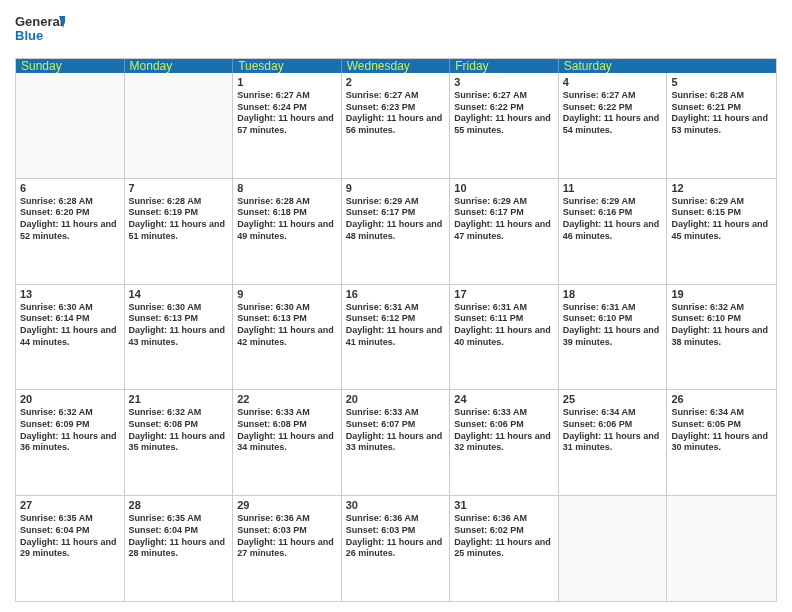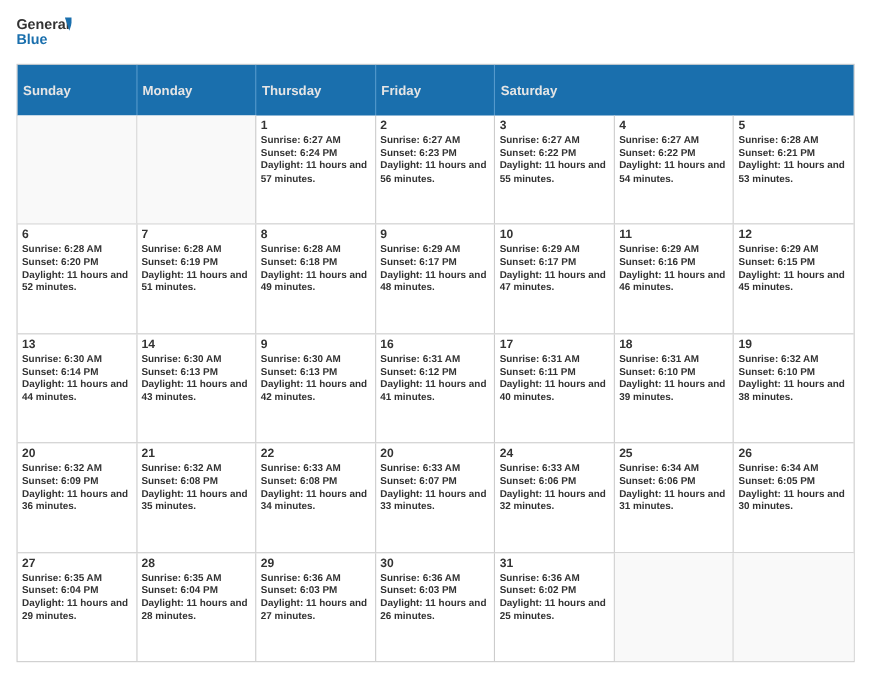--- a/index.html
+++ b/index.html
@@ -45,24 +45,24 @@
       display: flex;
       flex-direction: column;
       border: 1px solid #ccc;
     }
     .day-headers {
       display: grid;
       grid-template-columns: repeat(7, 1fr);
       background: #1a6fad;
     }
     .day-header {
-      color: #e5e5e5;
+      color: #bef264;
       font-size: 12px;
-      font-weight: bold;
-      padding: 16px 5px;
+      font-weight: normal;
+      padding: 0 5px;
       border-right: 1px solid #5599cc;
       text-align: left;
     }
     .day-header:last-child { border-right: none; }
     .calendar-body {
       flex: 1;
       display: flex;
       flex-direction: column;
     }
     .week-row {
@@ -110,21 +110,22 @@
     <div class="title-block">
       <div class="month-title"></div>
       <div class="subtitle"></div>
     </div>
   </div>
 
   <div class="calendar">
     <div class="day-headers">
     <div class="day-header">Sunday</div>
         <div class="day-header">Monday</div>
-        <div class="day-header">Thursday</div>
+        <div class="day-header">Tuesday</div>
+        <div class="day-header">Wednesday</div>
         <div class="day-header">Friday</div>
         <div class="day-header">Saturday</div>
       </div>
     <div class="calendar-body">
     <div class="week-row">
           <div class="day-cell empty"></div>
           <div class="day-cell empty"></div>
           <div class="day-cell">
             <span class="day-num">1</span>
             <div class="cell-text" style="white-space: pre-line;">Sunrise: 6:27 AM

